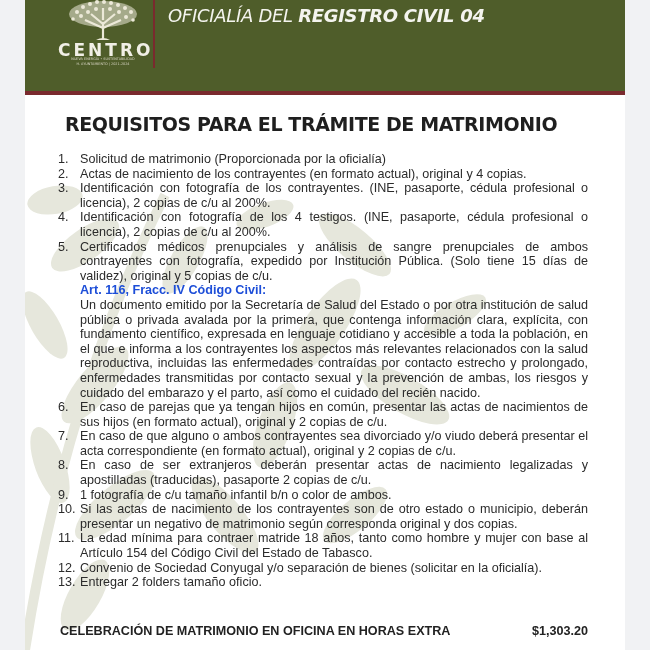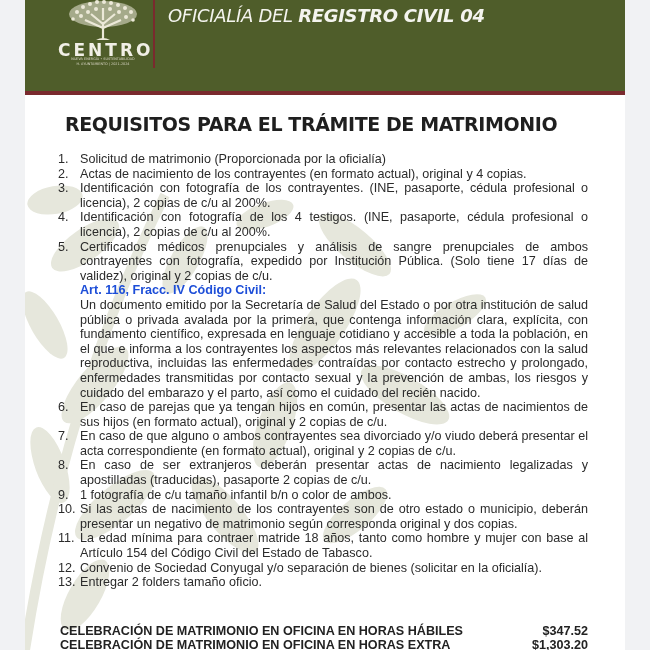--- a/index.html
+++ b/index.html
@@ -146,38 +146,34 @@
   </svg>
 
   <div class="content">
     <div class="doc-title">REQUISITOS PARA EL TRÁMITE DE MATRIMONIO</div>
 
     <ol class="reqs">
       <li><span class="num">1.</span><span>Solicitud de matrimonio (Proporcionada por la oficialía)</span></li>
       <li><span class="num">2.</span><span>Actas de nacimiento de los contrayentes (en formato actual), original y 4 copias.</span></li>
       <li><span class="num">3.</span><span>Identificación con fotografía de los contrayentes. (INE, pasaporte, cédula profesional o licencia), 2 copias de c/u al 200%.</span></li>
       <li><span class="num">4.</span><span>Identificación con fotografía de los 4 testigos. (INE, pasaporte, cédula profesional o licencia), 2 copias de c/u al 200%.</span></li>
-      <li><span class="num">5.</span><span>Certificados médicos prenupciales y análisis de sangre prenupciales de ambos contrayentes con fotografía, expedido por Institución Pública. (Solo tiene 17 días de validez), original y 2 copias de c/u.</span>
+      <li><span class="num">5.</span><span>Certificados médicos prenupciales y análisis de sangre prenupciales de ambos contrayentes con fotografía, expedido por Institución Pública. (Solo tiene 15 días de validez), original y 5 copias de c/u.</span>
         <div class="article-title">Art. 116, Fracc. IV Código Civil:</div>
         <div class="article-body">Un documento emitido por la Secretaría de Salud del Estado o por otra institución de salud pública o privada avalada por la primera, que contenga información clara, explícita, con fundamento científico, expresada en lenguaje cotidiano y accesible a toda la población, en el que e informa a los contrayentes los aspectos más relevantes relacionados con la salud reproductiva, incluidas las enfermedades contraídas por contacto estrecho y prolongado, enfermedades transmitidas por contacto sexual y la prevención de ambas, los riesgos y cuidado del embarazo y el parto, así como el cuidado del recién nacido.</div>
       </li>
       <li><span class="num">6.</span><span>En caso de parejas que ya tengan hijos en común, presentar las actas de nacimientos de sus hijos (en formato actual), original y 2 copias de c/u.</span></li>
       <li><span class="num">7.</span><span>En caso de que alguno o ambos contrayentes sea divorciado y/o viudo deberá presentar el acta correspondiente (en formato actual), original y 2 copias de c/u.</span></li>
       <li><span class="num">8.</span><span>En caso de ser extranjeros deberán presentar actas de nacimiento legalizadas y apostilladas (traducidas), pasaporte 2 copias de c/u.</span></li>
       <li><span class="num">9.</span><span>1 fotografía de c/u tamaño infantil b/n o color de ambos.</span></li>
       <li><span class="num">10.</span><span>Si las actas de nacimiento de los contrayentes son de otro estado o municipio, deberán presentar un negativo de matrimonio según corresponda original y dos copias.</span></li>
       <li><span class="num">11.</span><span>La edad mínima para contraer matride 18 años, tanto como hombre y mujer con base al Artículo 154 del Código Civil del Estado de Tabasco.</span></li>
       <li><span class="num">12.</span><span>Convenio de Sociedad Conyugal y/o separación de bienes (solicitar en la oficialía).</span></li>
       <li><span class="num">13.</span><span>Entregar 2 folders tamaño oficio.</span></li>
     </ol>
 
     <div class="fees">
       <div class="fee-row">
-        <span>CELEBRACIÓN DE MATRIMONIO EN OFICINA EN HORAS HÁBILES</span>
-        <span>$347.52</span>
-      </div>
-      <div class="fee-row">
         <span>CELEBRACIÓN DE MATRIMONIO EN OFICINA EN HORAS EXTRA</span>
         <span>$1,303.20</span>
       </div>
     </div>
   </div>
 </div>
 
 </body></html>

